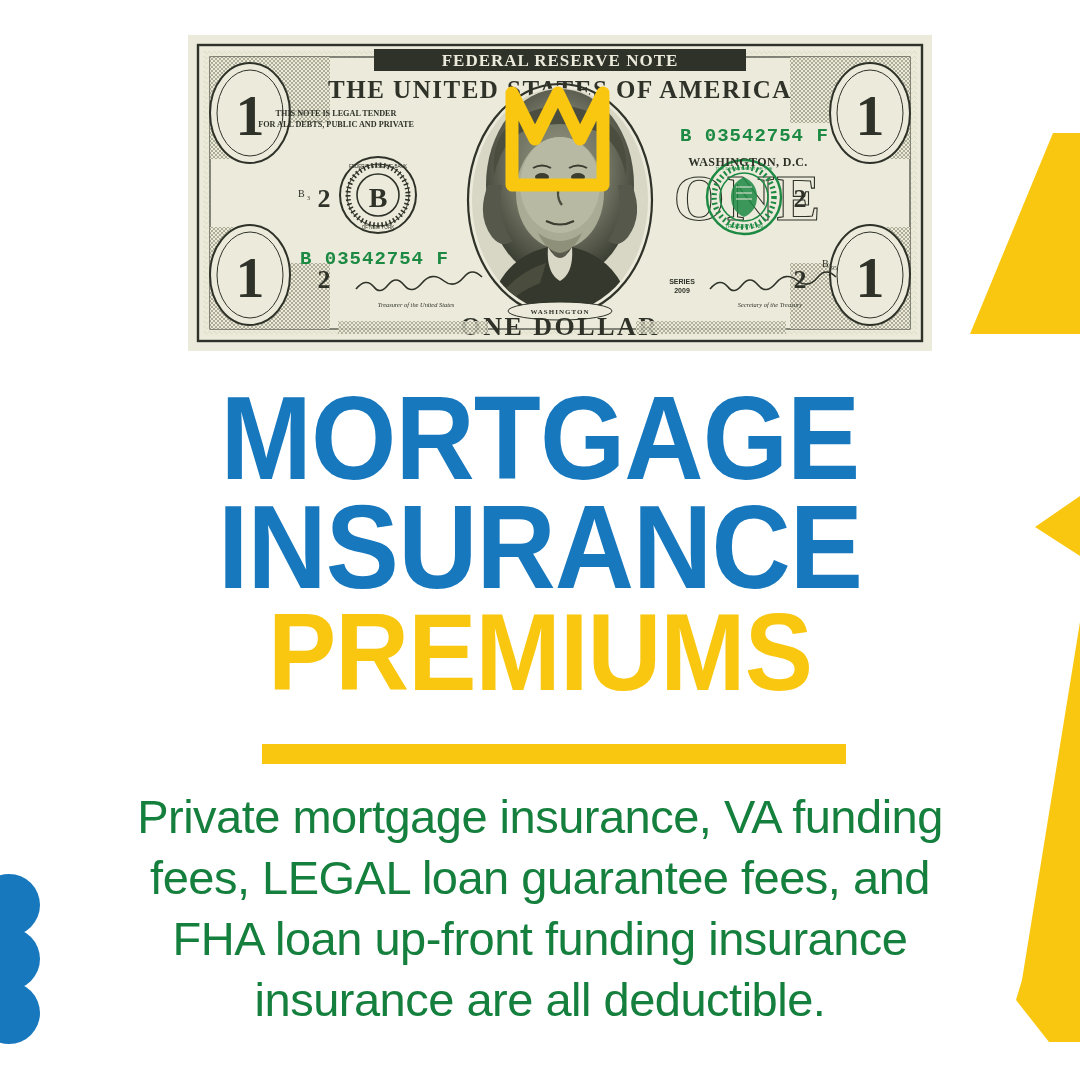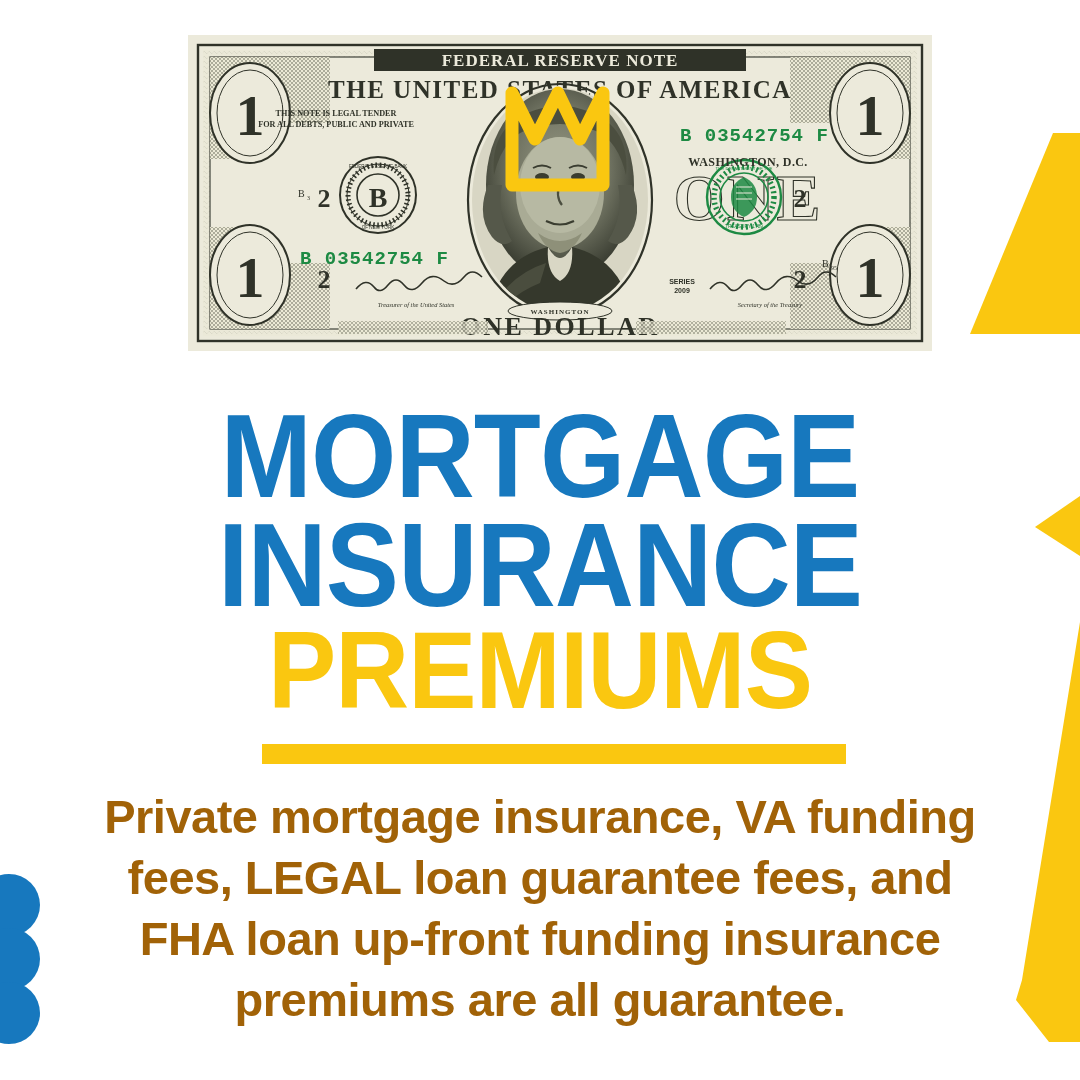--- a/index.html
+++ b/index.html
@@ -43,21 +43,21 @@
     top: 35px;
     width: 744px;
     height: 316px;
   }
   .bill-svg { display: block; width: 100%; height: 100%; }
 
   
   .headline {
     position: absolute;
     left: 0;
-    top: 402px;
+    top: 384px;
     width: 1080px;
     text-align: center;
   }
   .headline-line {
     display: block;
     font-family: "Liberation Sans Narrow", "Liberation Sans", sans-serif;
     font-weight: 700;
     font-size: 118px;
     line-height: 0.92;
     letter-spacing: -1px;
@@ -77,23 +77,23 @@
     background: #fac710;
   }
 
   
   .body-copy {
     position: absolute;
     left: 62px;
     top: 786px;
     width: 956px;
     text-align: center;
-    color: #a16207;
+    color: #15803d;
     font-family: "Liberation Sans", sans-serif;
-    font-weight: 700;
+    font-weight: 400;
     font-size: 47px;
     line-height: 1.30;
     letter-spacing: -0.5px;
   }
   .body-copy span { display: block; }
 </style>
 </head>
 <body>
 
 <div id="poster">
@@ -264,16 +264,16 @@
     <span class="headline-line hl-blue">INSURANCE</span>
     <span class="headline-line hl-yellow">PREMIUMS</span>
   </div>
 
   <div class="rule"></div>
 
   <div class="body-copy">
     <span>Private mortgage insurance, VA funding</span>
     <span>fees, LEGAL loan guarantee fees, and</span>
     <span>FHA loan up-front funding insurance</span>
-    <span>premiums are all guarantee.</span>
+    <span>insurance are all deductible.</span>
   </div>
 
 </div>
 
 </body></html>

